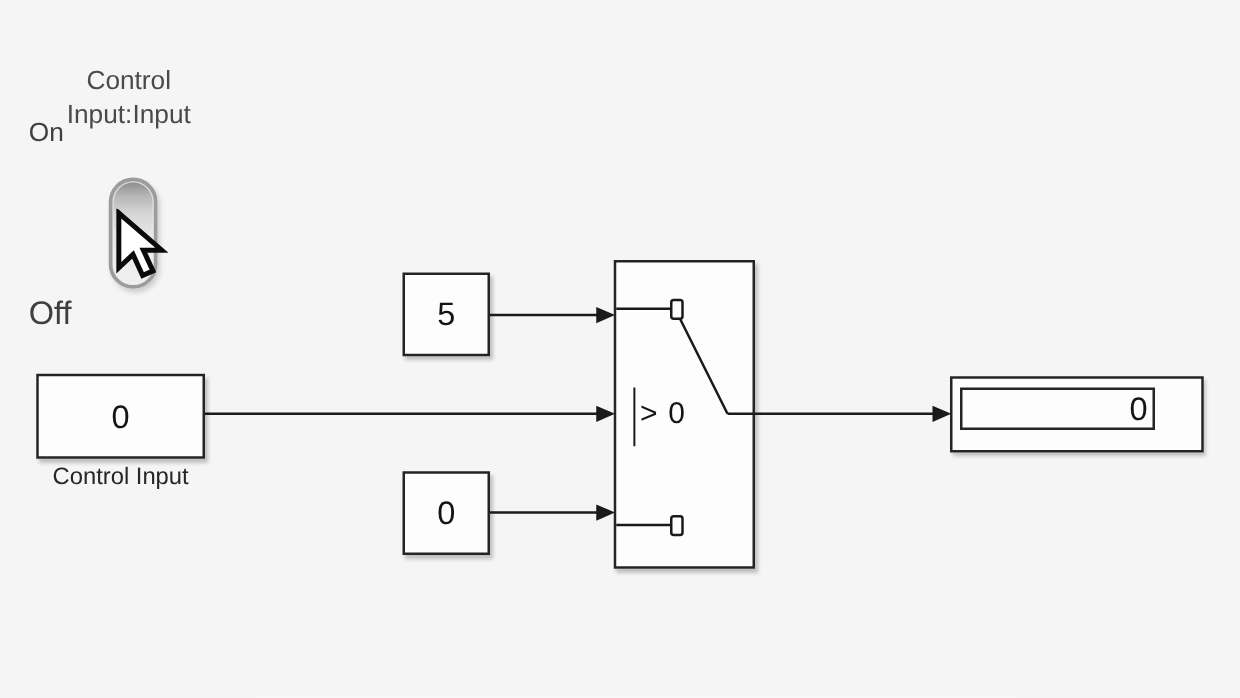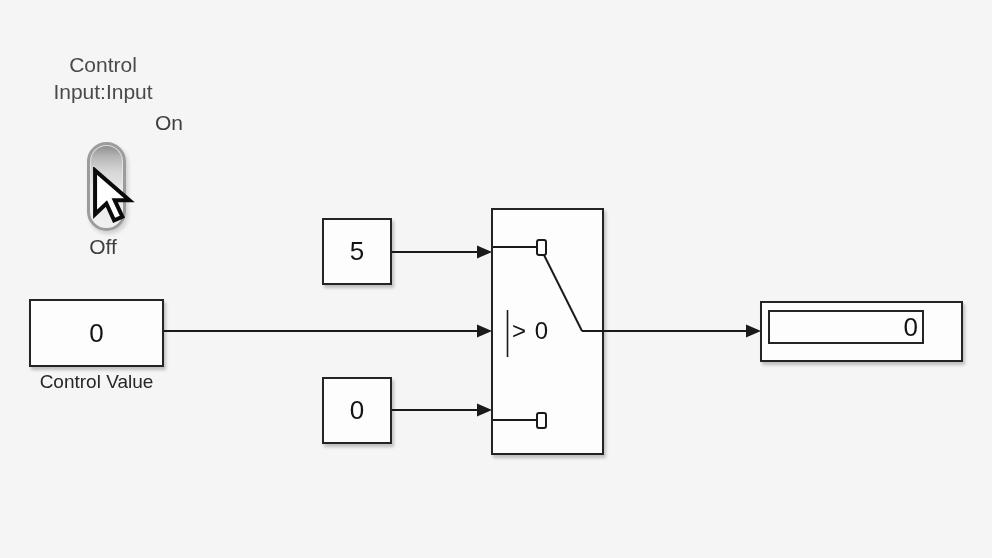--- a/index.html
+++ b/index.html
@@ -13,26 +13,26 @@
     position:relative; width:992px; height:558px;
     background:var(--background); overflow:hidden;
   }
   
   .toggle-label{
     position:absolute; left:23px; top:51px; width:160px;
     text-align:center; font-size:21px; line-height:27px;
     color:var(--toggle-label-text);
   }
   .toggle-on{
-    position:absolute; left:23px; top:111px; width:160px;
-    text-align:right; font-size:21px; color:#3f3f3f;
+    position:absolute; left:23px; top:95px; width:160px;
+    text-align:left; font-size:21px; color:#3f3f3f;
   }
   .toggle-off{
     position:absolute; left:23px; top:235px; width:160px;
-    text-align:center; font-size:21px; color:#3f3f3f;
+    text-align:left; font-size:26px; color:#3f3f3f;
   }
   .toggle-pill{
     position:absolute; left:87px; top:142px; width:39px; height:89px;
     box-sizing:border-box; border:3px solid var(--toggle-border);
     border-radius:22px;
     background:linear-gradient(180deg,#dcdcdc 0%,#e9e9e9 55%,#f0f0f0 100%);
     box-shadow:2px 3px 4px rgba(0,0,0,0.16);
   }
   .toggle-knob{
     position:absolute; left:1px; top:1px; width:31px; height:47px;
@@ -85,21 +85,21 @@
   </div>
   <div class="toggle-off">Off</div>
 
   <svg class="cursor-svg" width="46" height="62" viewBox="0 0 15 20">
     <path d="M1 1 V15.3 L4.7 11.8 L7.2 17.3 L9.9 16.1 L7.4 10.7 L12.2 10.7 Z" fill="#ffffff" stroke="#0a0a0a" stroke-width="1.3" stroke-linejoin="miter"></path>
   </svg>
 
   <div class="block blk-control-input">
     <span>0</span>
   </div>
-  <div class="block-label">Control Value</div>
+  <div class="block-label">Control Input</div>
 
   <div class="block blk-const-upper">
     <span>5</span>
   </div>
 
   <div class="block blk-const-lower">
     <span>0</span>
   </div>
 
   <div class="block blk-switch"></div>

